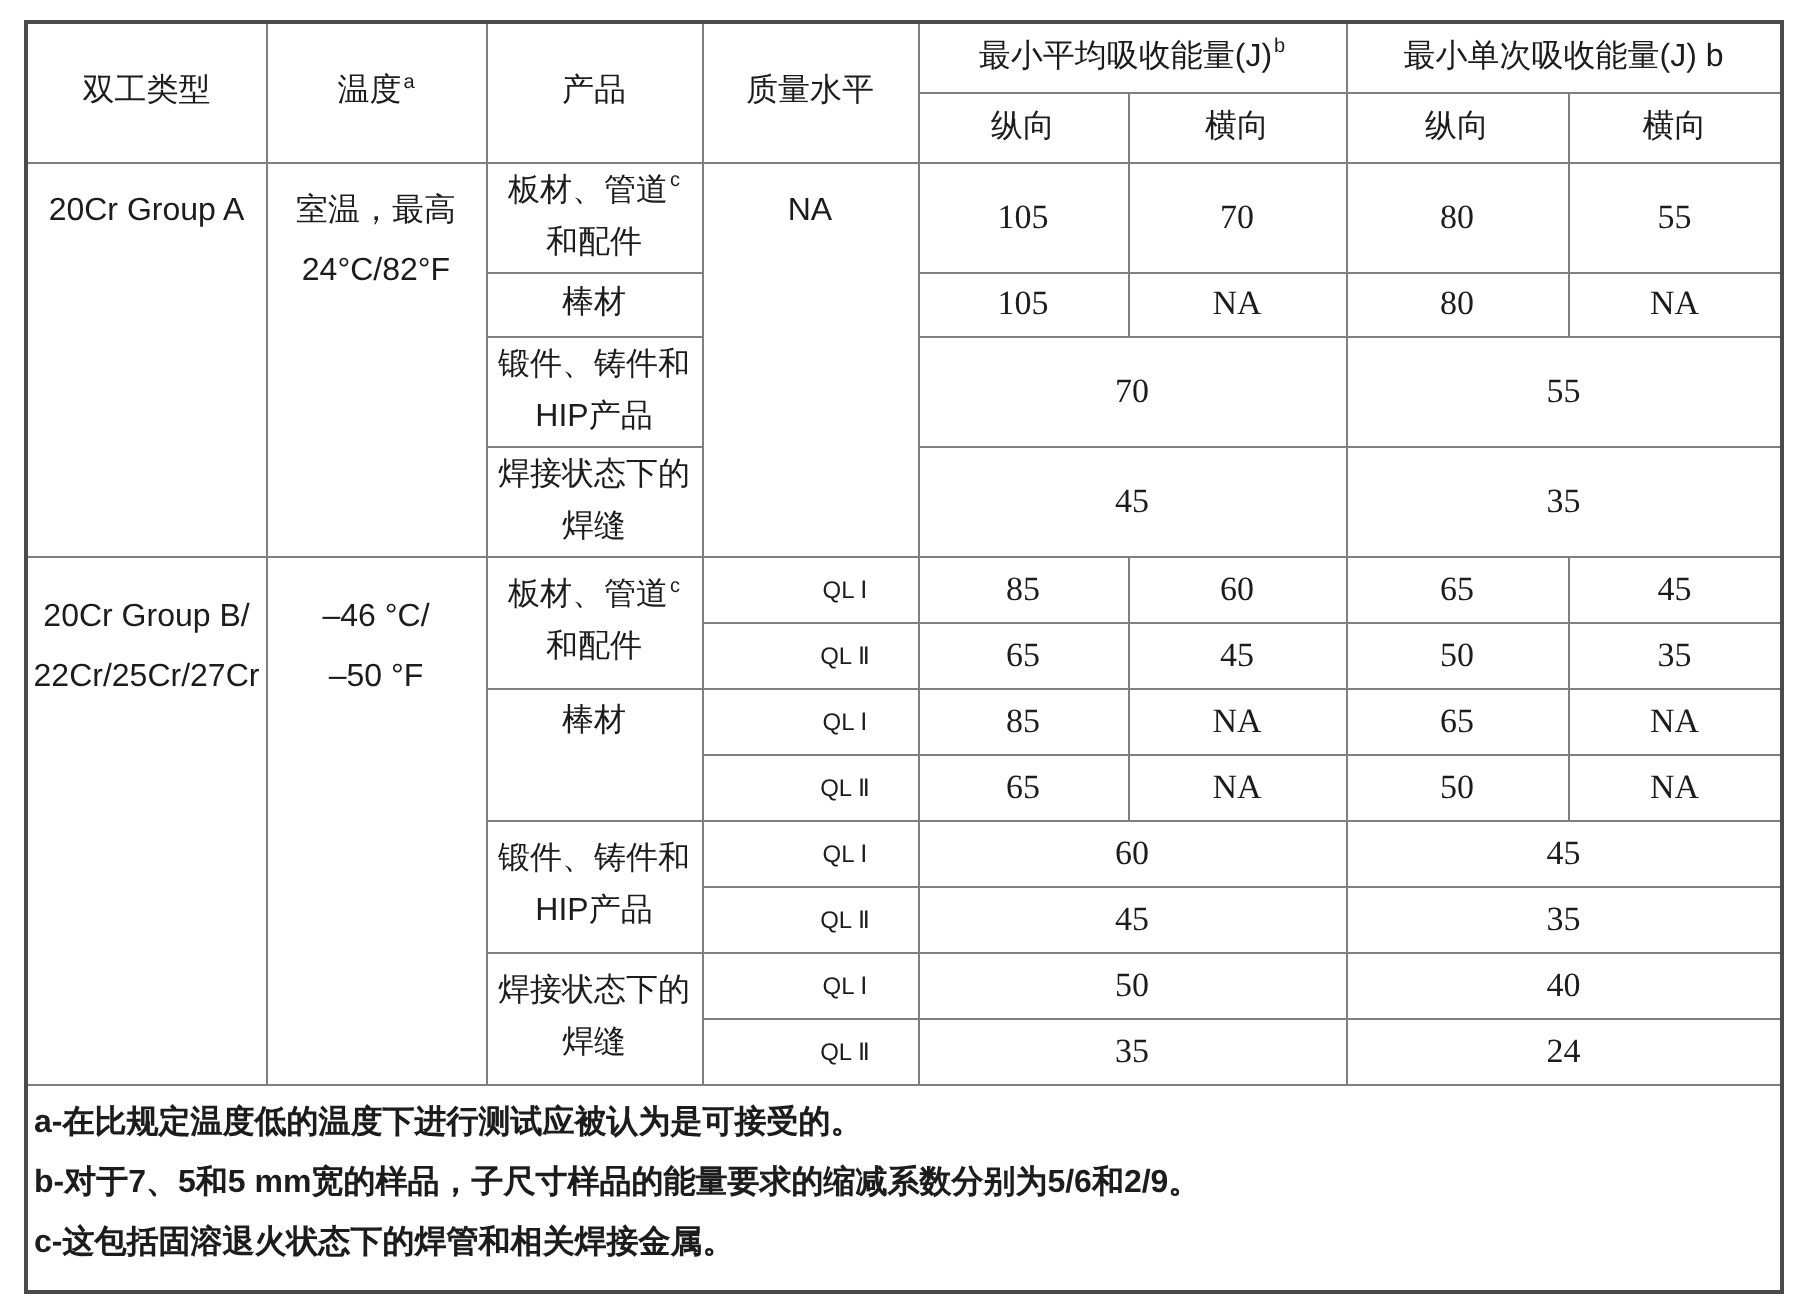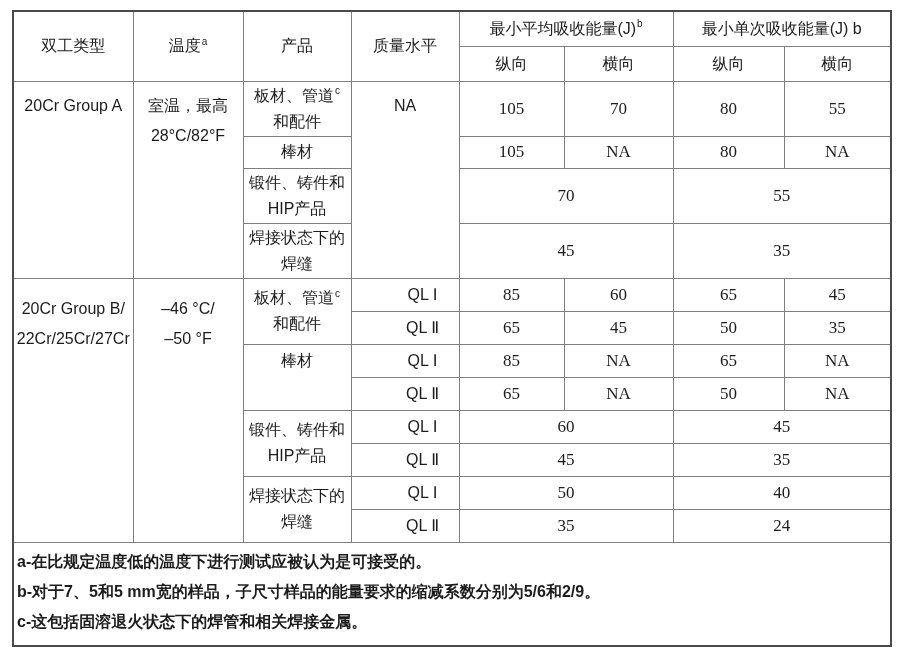--- a/index.html
+++ b/index.html
@@ -21,21 +21,21 @@
     text-align:center;
     vertical-align:middle;
     font-size:16px;
     line-height:1.5;
     padding:0;
     overflow:hidden;
     background:#ffffff;
   }
   sup{font-size:10px;line-height:0;vertical-align:super;margin-left:1px;}
   .num{font-family:Liberation Serif, serif;font-size:17px;}
-  .ql{font-size:16px;padding-left:35px;}
+  .ql{font-size:12px;padding-left:35px;}
   .two-line{line-height:26px;}
   .va-top{vertical-align:top;}
   .pt-lg{padding-top:12px;}
   .pt-sm{padding-top:15px;}
   .pt-bar{padding-top:4px;}
   .lh-30{line-height:30px;}
   tr.h-hdr{height:35px;}
   tr.h-lg{height:55px;}
   tr.h-sm{height:32px;}
   tr.h-b{height:33px;}
@@ -79,21 +79,21 @@
     <td>纵向</td>
     <td>横向</td>
     <td>纵向</td>
     <td>横向</td>
   </tr>
 
   <tr class="h-lg">
     <td rowspan="4" class="va-top pt-lg">20Cr Group A</td>
     <td rowspan="4" class="va-top lh-30" style="padding-top:9px">
       <div>室温，最高</div>
-      <div>28°C/82°F</div>
+      <div>24°C/82°F</div>
     </td>
     <td class="two-line">
       <div><span>板材、管道</span><sup>c</sup></div>
       <div>和配件</div>
     </td>
     <td rowspan="4" class="va-top pt-lg">NA</td>
     <td class="num">105</td>
     <td class="num">70</td>
     <td class="num">80</td>
     <td class="num">55</td>

